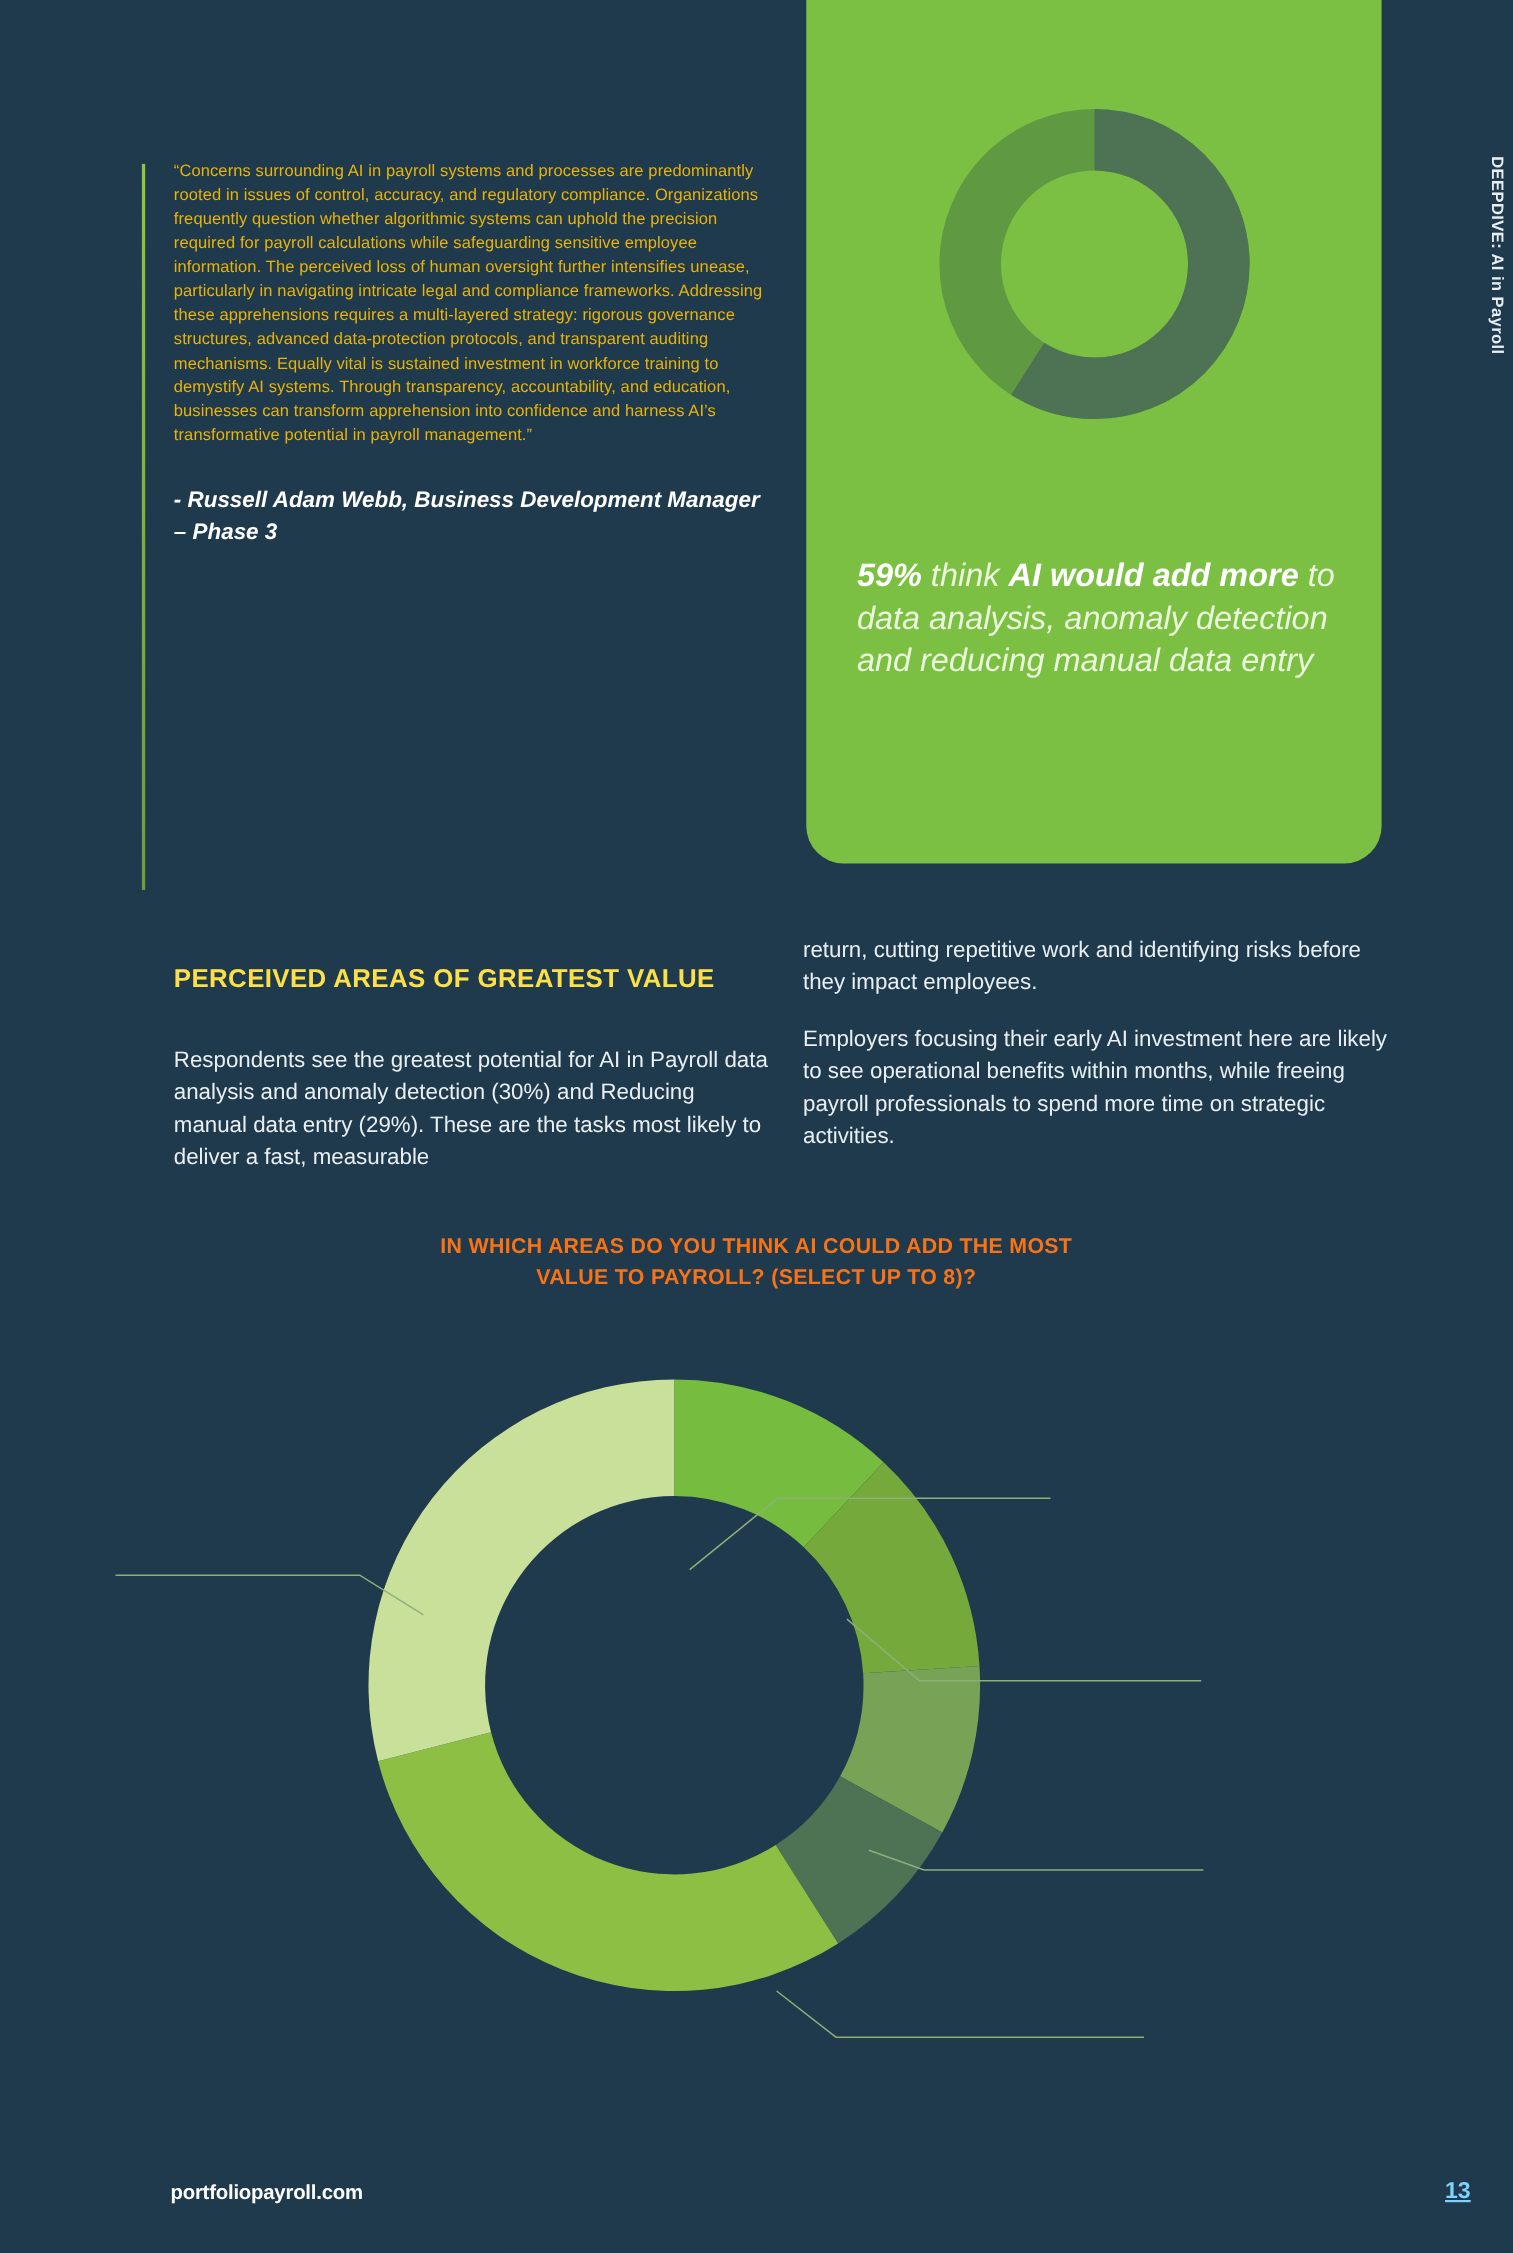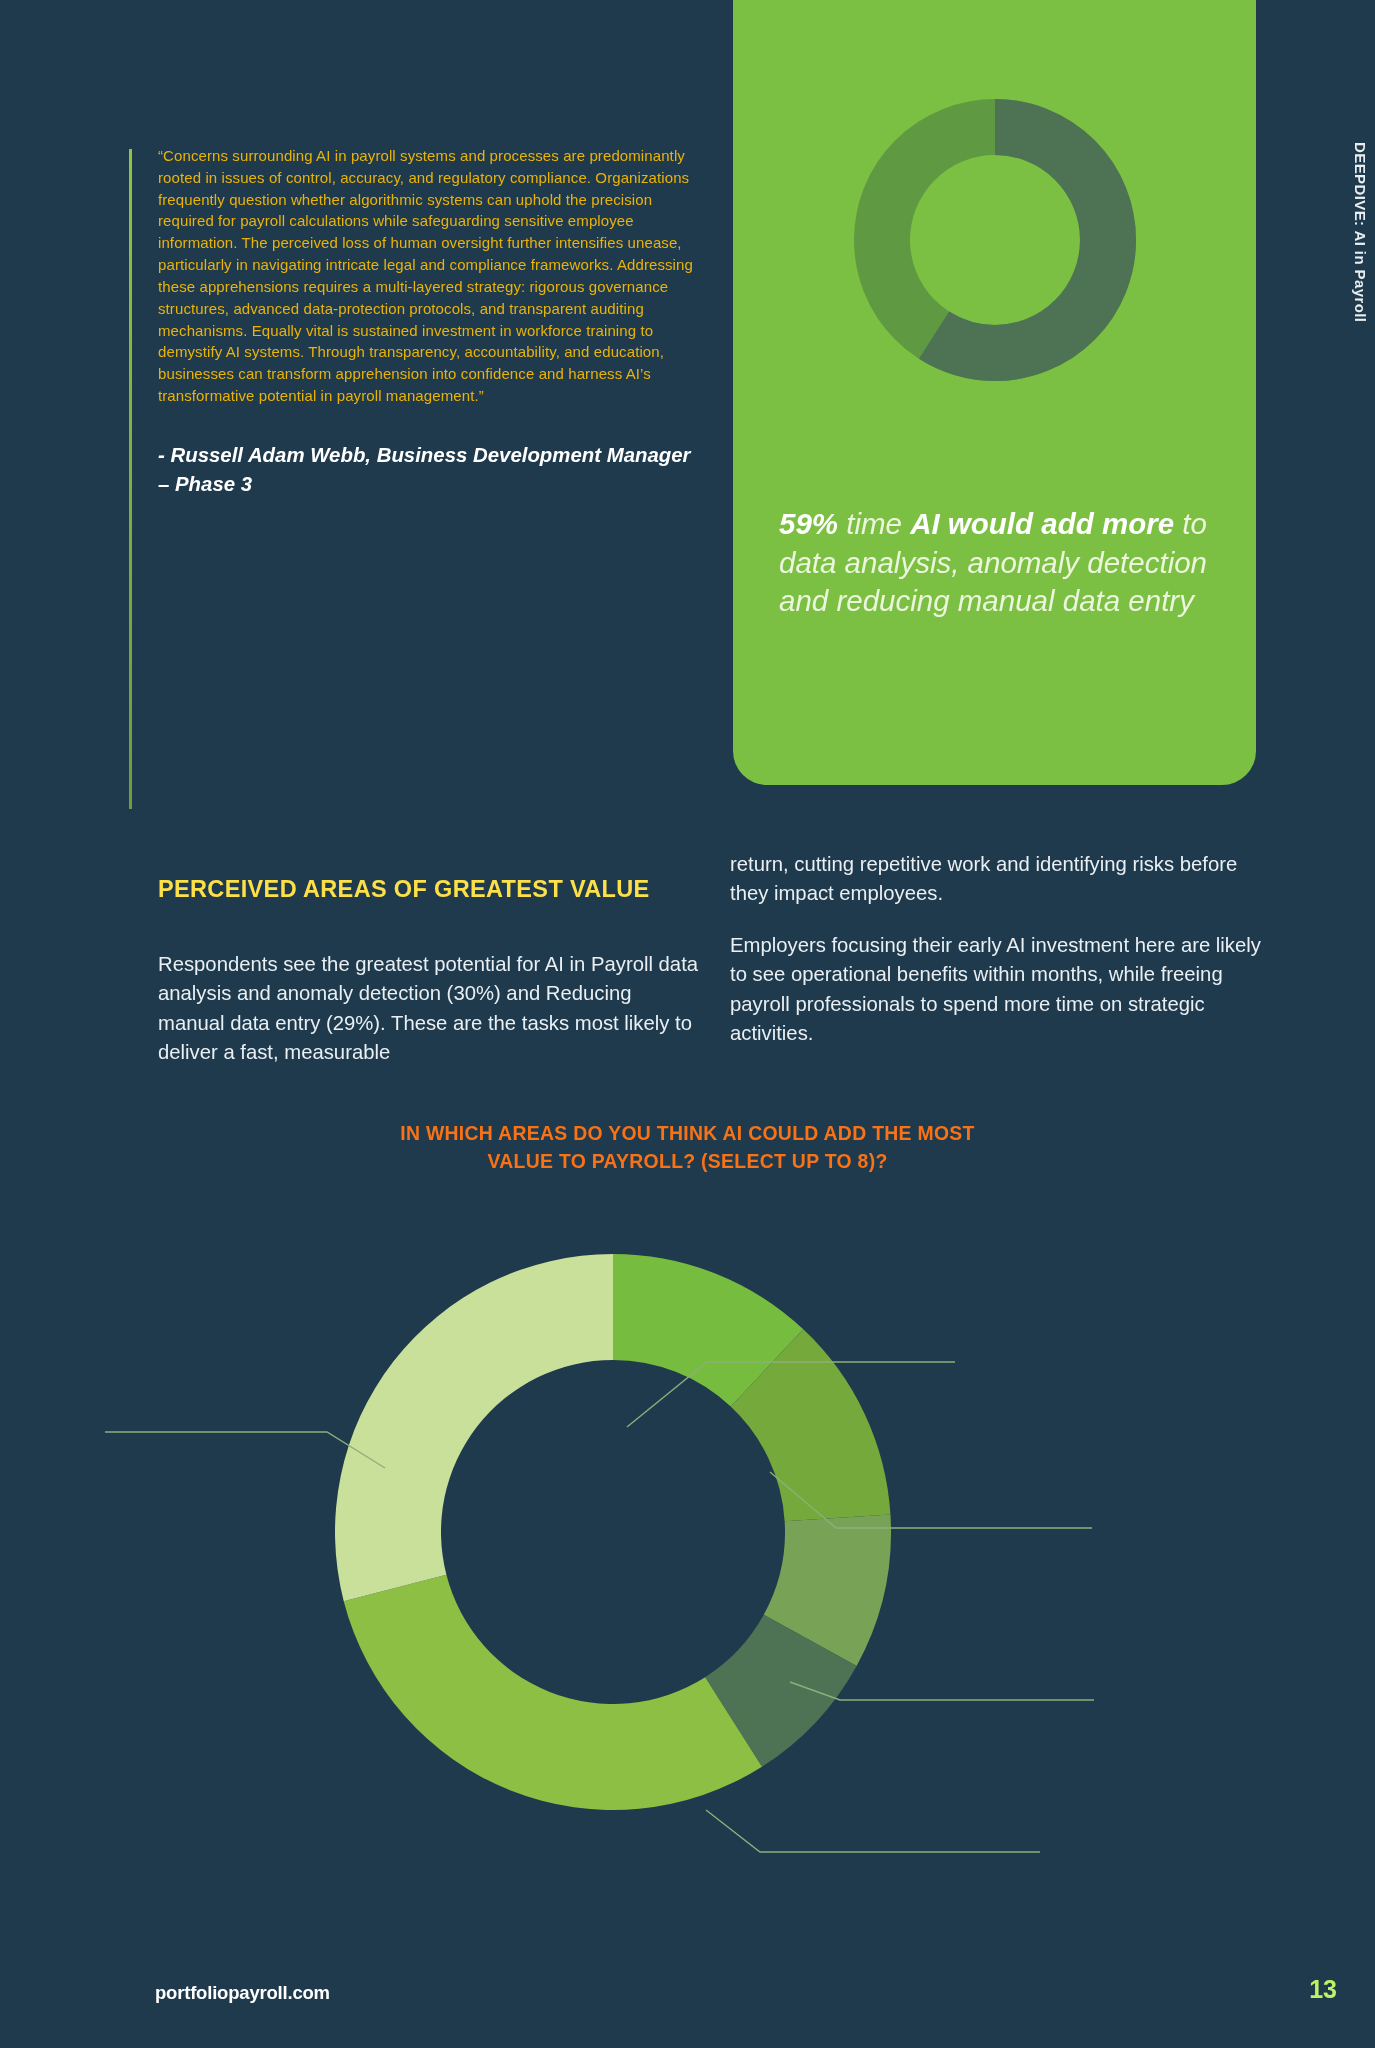--- a/index.html
+++ b/index.html
@@ -75,39 +75,39 @@
   .chart-area { position:absolute; left:0; top:1180px; width:1375px; height:740px; }
   .chart-area svg { display:block; }
 
   
   .footer-url {
     position:absolute; left:155px; bottom:44px;
     font-size:18.5px; font-weight:bold; letter-spacing:-.2px; color:#ffffff;
   }
   .footer-page {
     position:absolute; right:38px; bottom:44px;
-    font-size:25px; font-weight:bold; color:#bef264;
+    font-size:21px; font-weight:bold; color:#7dd3fc;text-decoration:underline;
   }
 </style>
 </head>
 <body>
 
 <div class="page">
 
   <div class="hero-card">
     <div class="hero-donut">
       <svg width="300" height="300" viewBox="0 0 300 300" aria-hidden="true">
 
         <circle cx="150" cy="150" r="113" fill="none" stroke="#5f9a43" stroke-width="56"></circle>
 
         <circle cx="150" cy="150" r="113" fill="none" stroke="#4e7354" stroke-width="56" stroke-dasharray="419 291" stroke-dashoffset="0" transform="rotate(-90 150 150)"></circle>
       </svg>
     </div>
     <div class="hero-stat">
-      <b>59%</b><span> time </span><b>AI would add more</b><span> to data analysis, anomaly detection and reducing manual data entry</span>
+      <b>59%</b><span> think </span><b>AI would add more</b><span> to data analysis, anomaly detection and reducing manual data entry</span>
     </div>
   </div>
 
   <div class="side-label">DEEPDIVE: AI in Payroll</div>
 
   <div class="quote-wrap">
     <div class="quote-rule"></div>
     <div class="quote-text">“Concerns surrounding AI in payroll systems and processes are predominantly rooted in issues of control, accuracy, and regulatory compliance. Organizations frequently question whether algorithmic systems can uphold the precision required for payroll calculations while safeguarding sensitive employee information. The perceived loss of human oversight further intensifies unease, particularly in navigating intricate legal and compliance frameworks. Addressing these apprehensions requires a multi-layered strategy: rigorous governance structures, advanced data-protection protocols, and transparent auditing mechanisms. Equally vital is sustained investment in workforce training to demystify AI systems. Through transparency, accountability, and education, businesses can transform apprehension into confidence and harness AI’s transformative potential in payroll management.”</div>
     <div class="quote-attrib">- Russell Adam Webb, Business Development Manager – Phase 3</div>
   </div>

